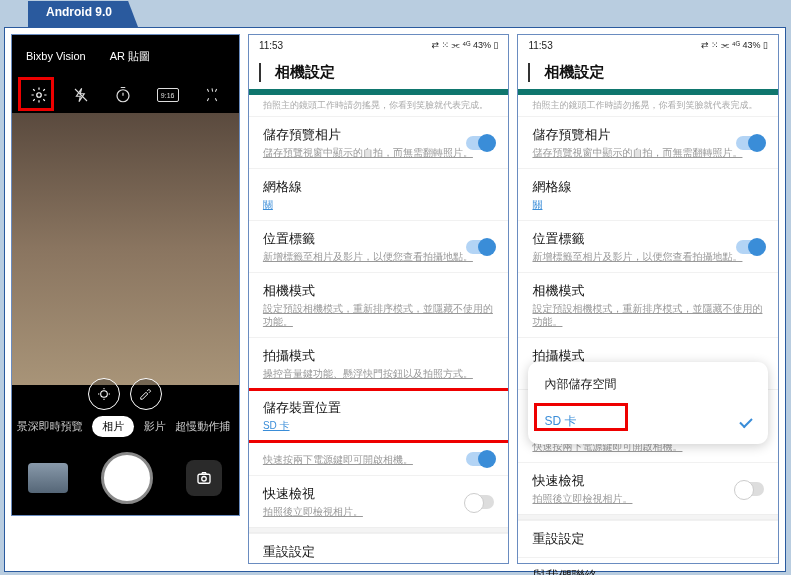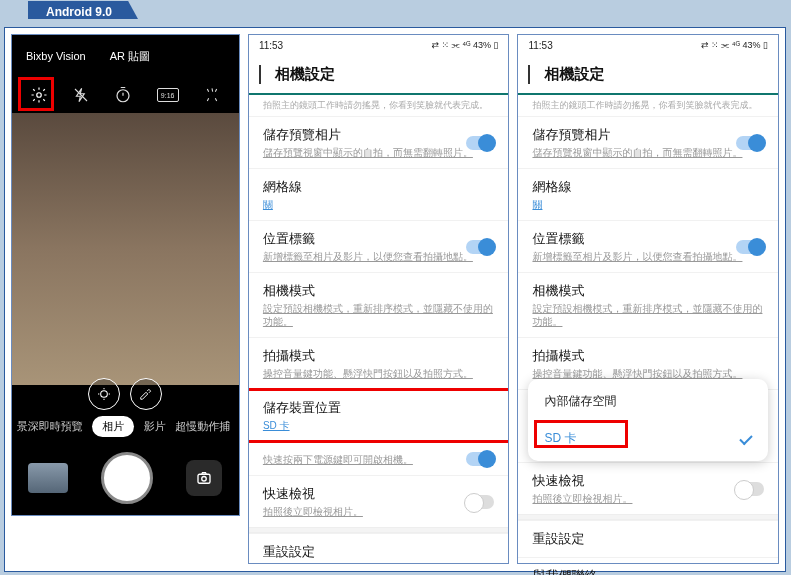--- a/index.html
+++ b/index.html
@@ -1,25 +1,25 @@
 <!DOCTYPE html>
 <html><head>
 <meta charset="utf-8">
 <style>
 * { margin: 0; padding: 0; box-sizing: border-box; font-family: -apple-system, "Segoe UI", Arial, sans-serif; }
 body { background: #b9cde0; width: 791px; height: 575px; position: relative; overflow: hidden; }
 .tab-header { position: absolute; top: 1px; left: 0; width: 791px; height: 24px; background: #b9cde0; }
-.tab { position: absolute; left: 28px; top: 0; background: #2a5a9e; color: #fff; font-size: 12px; font-weight: 600; padding: 4px 26px 0 18px; clip-path: polygon(0 0, 91% 0, 100% 100%, 0 100%); }
+.tab { position: absolute; left: 28px; top: 0; background: #2a5a9e; color: #fff; font-size: 12px; font-weight: 600; padding: 4px 26px 8px 18px; clip-path: polygon(0 0, 91% 0, 100% 100%, 0 100%); }
 .frame-area { position: absolute; top: 27px; left: 4px; width: 782px; height: 545px; border: 1px solid #2a5a9e; background: #fff; display: flex; gap: 8px; padding: 6px; }
 .phone { position: relative; border: 1px solid #6a8cc0; background: #fff; }
 .phone1 { width: 252px; height: 482px; background: #000; }
 .phone2, .phone3 { width: 288px; height: 530px; }
 .status-bar { height: 20px; display: flex; align-items: center; justify-content: space-between; padding: 0 10px; font-size: 10px; color: #222; }
 .status-bar .right { display: flex; gap: 3px; align-items: center; font-size: 9px; }
-.nav-header { height: 40px; display: flex; align-items: center; padding: 0 10px; gap: 14px; border-bottom: 2px solid #0f766e; }
+.nav-header { height: 40px; display: flex; align-items: center; padding: 0 10px; gap: 14px; border-bottom: 6px solid #0f766e; }
 .nav-header .title { font-size: 15px; font-weight: 600; color: #111; }
 .chev { width: 8px; height: 8px; border-left: 2px solid #333; border-bottom: 2px solid #333; transform: rotate(45deg); }
 .section-note { font-size: 9px; color: #aaa; padding: 4px 14px; white-space: nowrap; overflow: hidden; }
 .list { overflow: hidden; }
 .item { padding: 9px 14px; border-top: 1px solid #f1f1f1; position: relative; }
 .item .t { font-size: 13px; color: #111; }
 .item .s { font-size: 10px; color: #999; margin-top: 2px; line-height: 1.3; text-decoration: underline; }
 .item .s.blue { color: #3a8dd8; }
 .toggle { position: absolute; right: 14px; top: 50%; transform: translateY(-50%); width: 28px; height: 14px; border-radius: 8px; }
 .toggle.on { background: #b3d4f5; }
@@ -203,21 +203,21 @@
         </div>
       <div class="item">
           <div class="t">相機模式</div>
           <div class="s">設定預設相機模式，重新排序模式，並隱藏不使用的功能。</div>
         </div>
       <div class="item">
           <div class="t">拍攝模式</div>
           <div class="s">操控音量鍵功能、懸浮快門按鈕以及拍照方式。</div>
         </div>
 
-      <div class="dropdown" style="top:263px">
+      <div class="dropdown" style="top:246px">
         <div class="dd-item">
             <span>內部儲存空間</span>
           </div>
         <div class="dd-item" style="color:#3a8dd8;position:relative">
           <span>SD 卡</span>
             <span class="check"></span>
           <div class="hl-red" style="top:0px;left:6px;width:94px;height:28px"></div>
         </div>
       </div>
 

